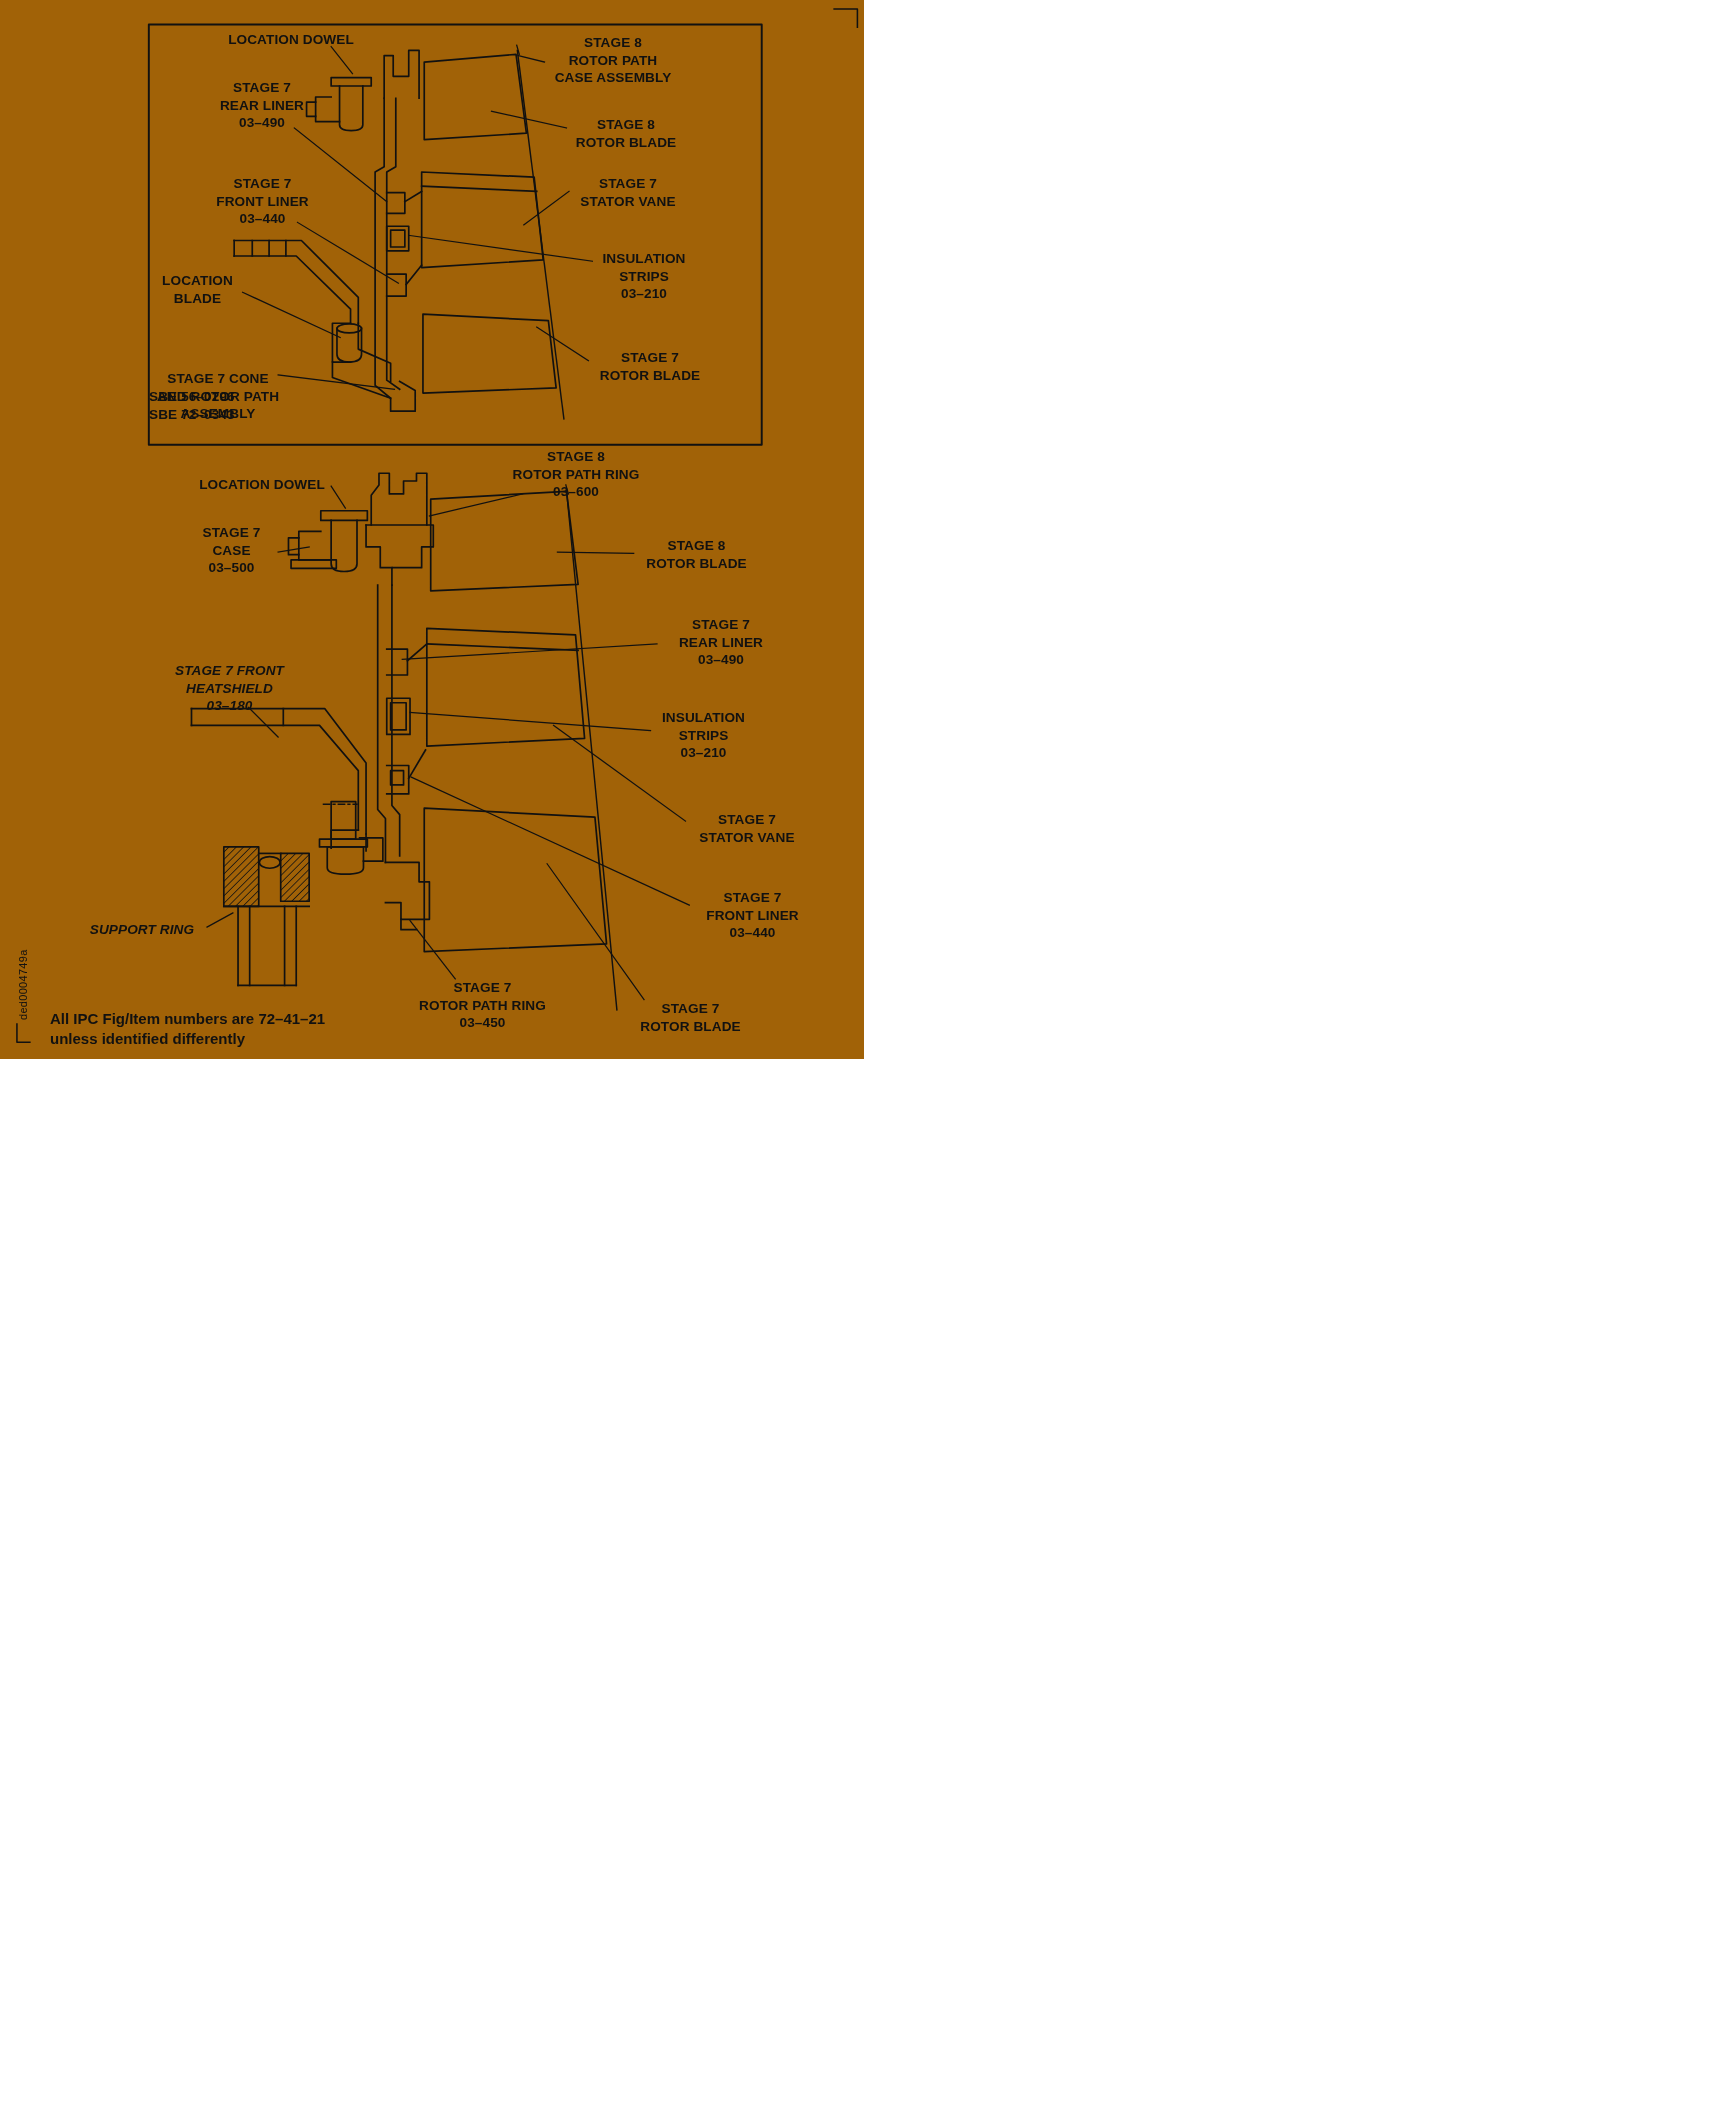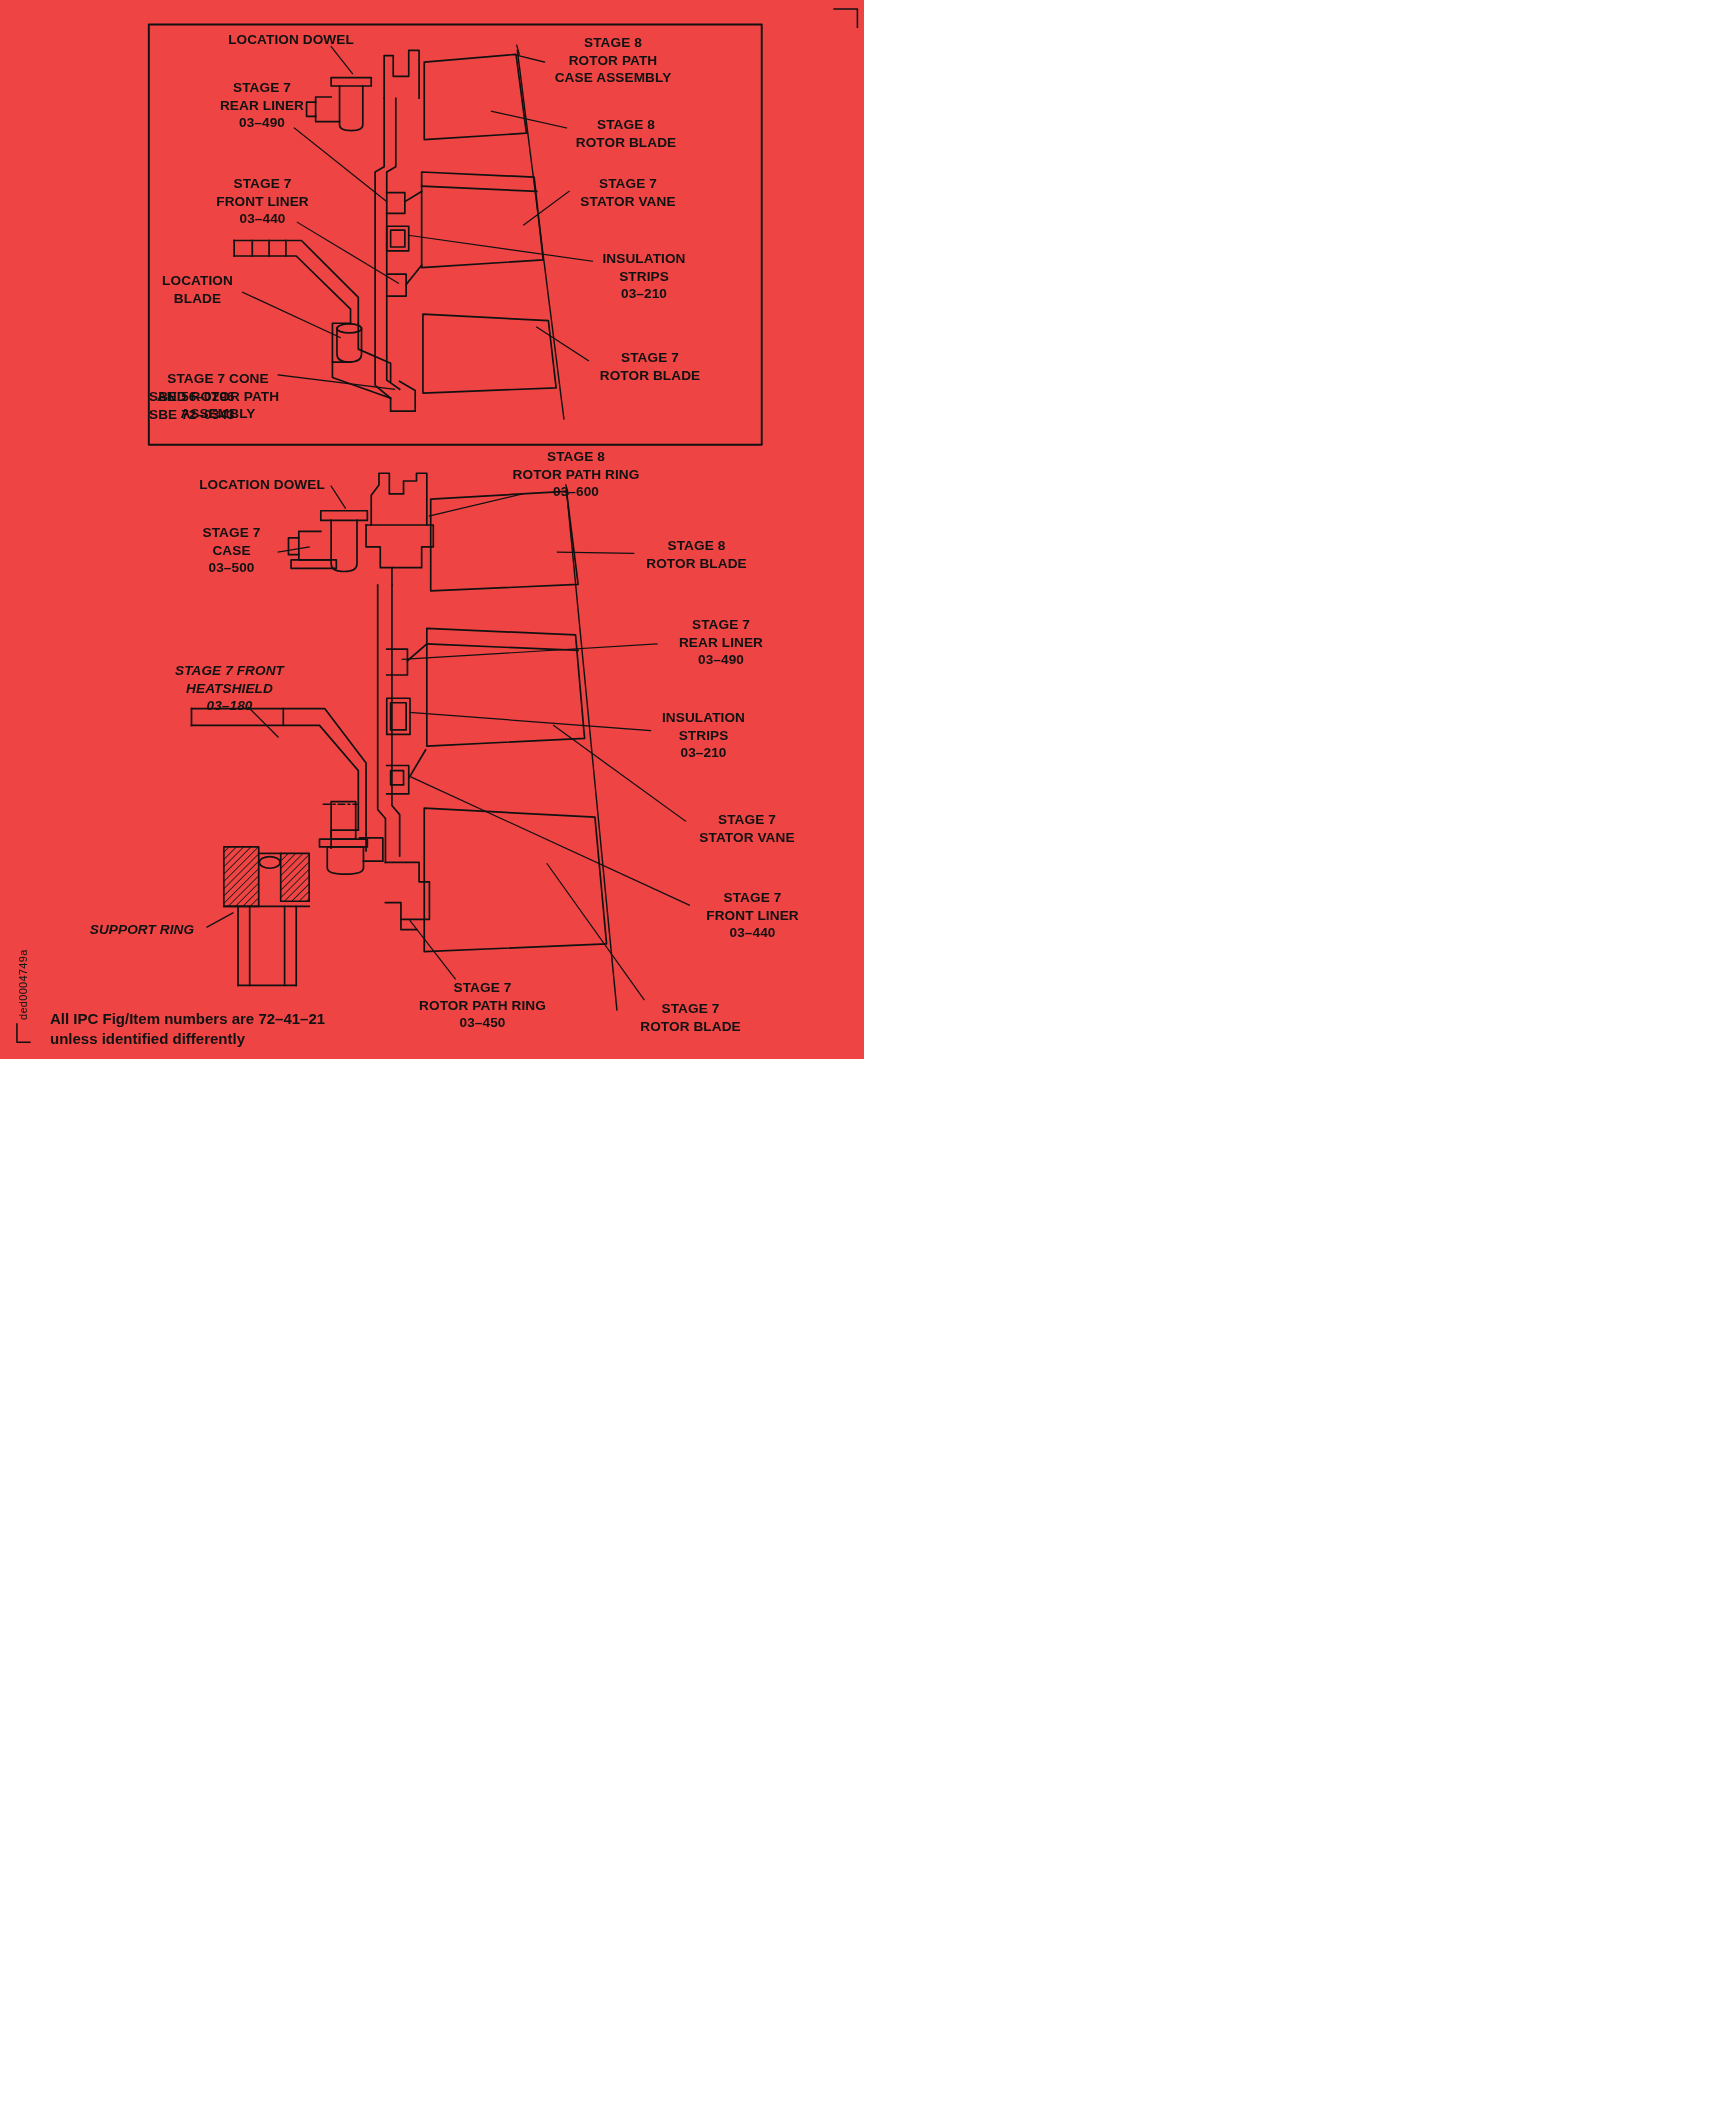--- a/index.html
+++ b/index.html
@@ -1,19 +1,19 @@
 <!DOCTYPE html>
 <html style="font-size:10.3px"><head>
 <meta charset="utf-8">
 <style>
   * { margin:0; padding:0; box-sizing:border-box; }
   html,body { background:#ffffff; font-family:"Liberation Sans", sans-serif; }
   .page {
     position:relative; width:864px; height:1059px;
-    background:#ef4444; overflow:hidden; color:#111;
+    background:#a16207; overflow:hidden; color:#111;
   }
   .art { position:absolute; left:0; top:0; width:864px; height:1059px; }
   .label {
     position:absolute; white-space:pre-line; text-align:center;
     font-weight:700; font-size:13.6px; line-height:1.3; color:#111;
     letter-spacing:0.1px;
   }
   .label.left { text-align:left; }
   .footer-note {
     position:absolute; left:50px; top:1009px;

